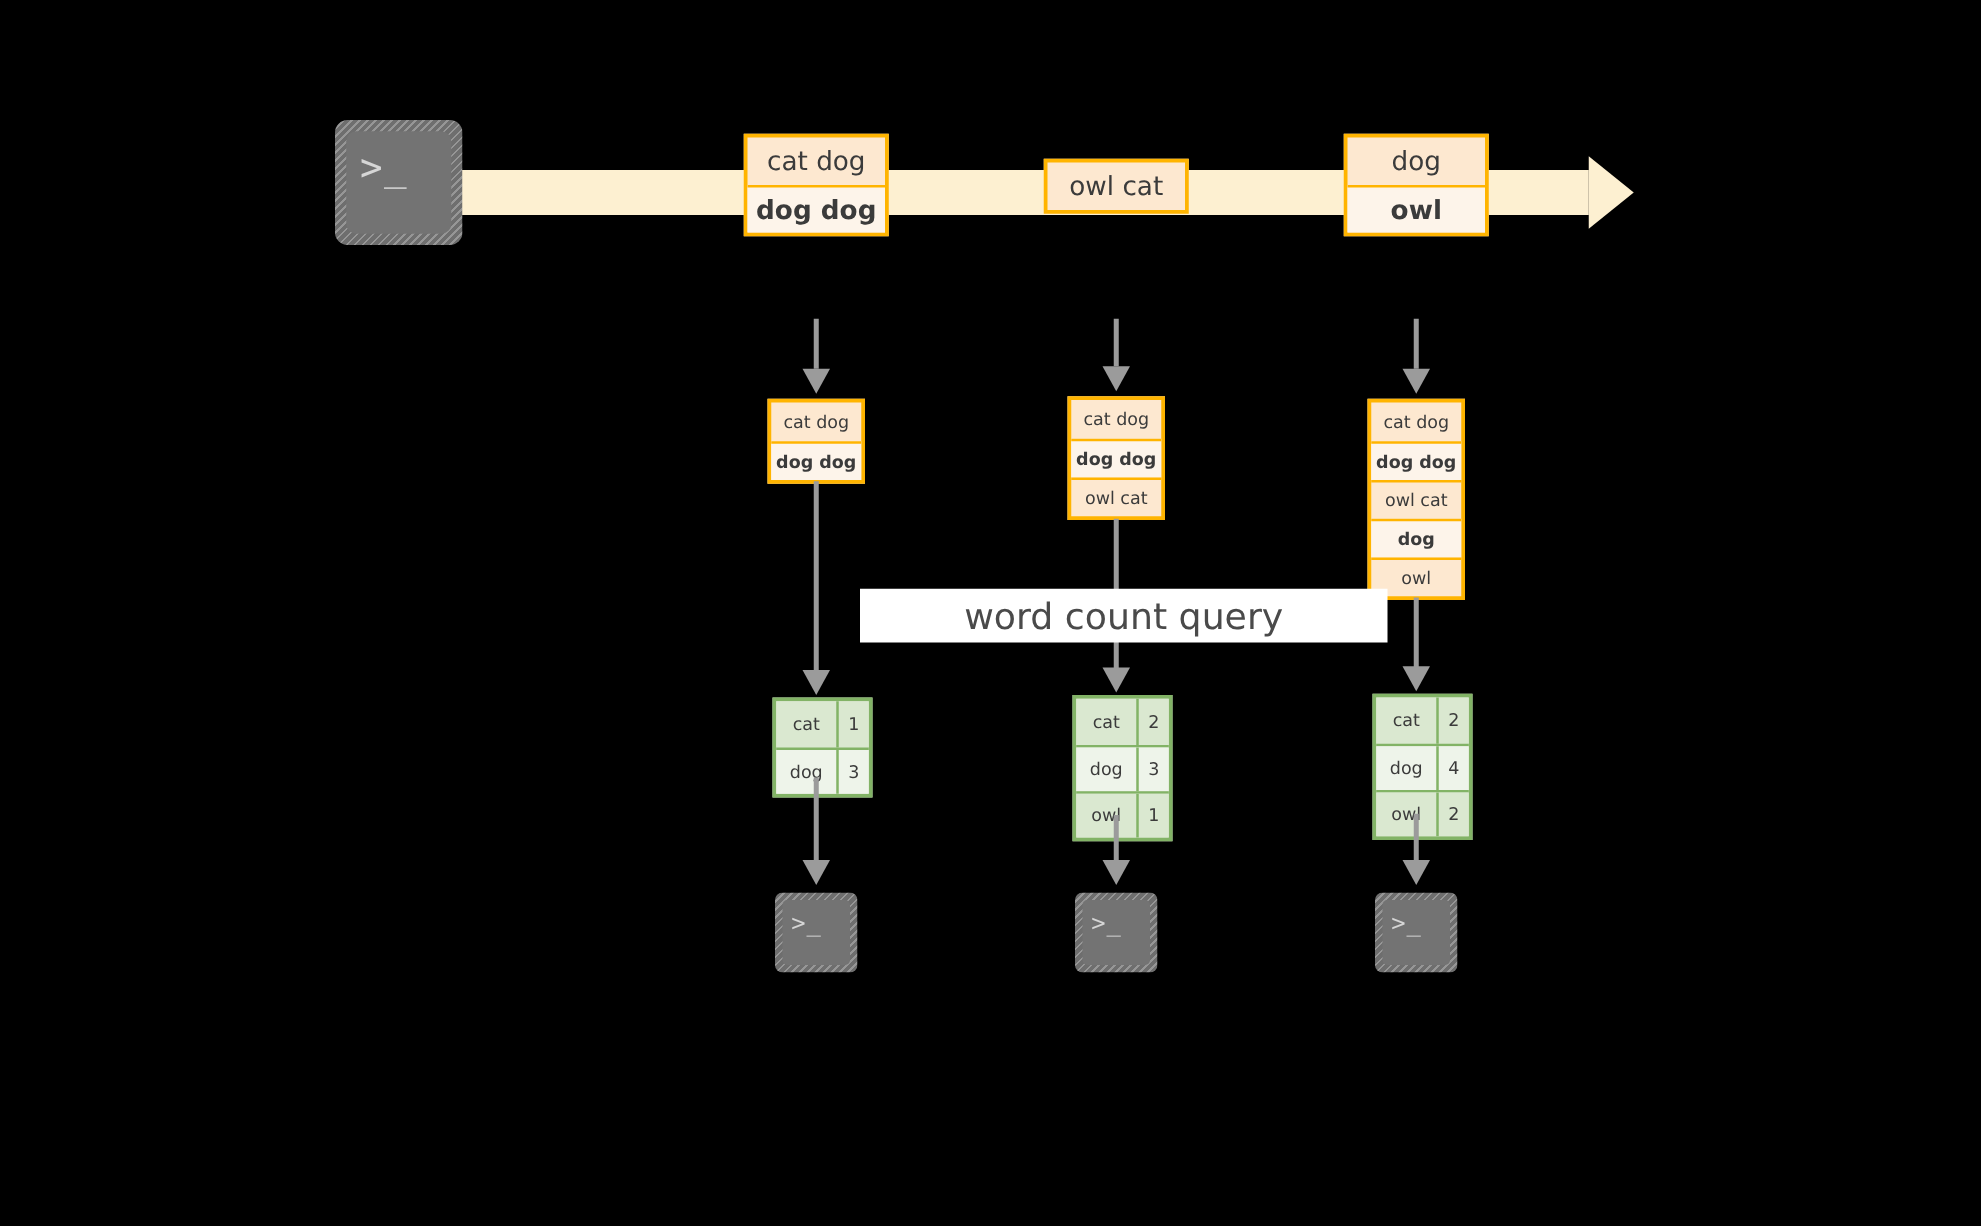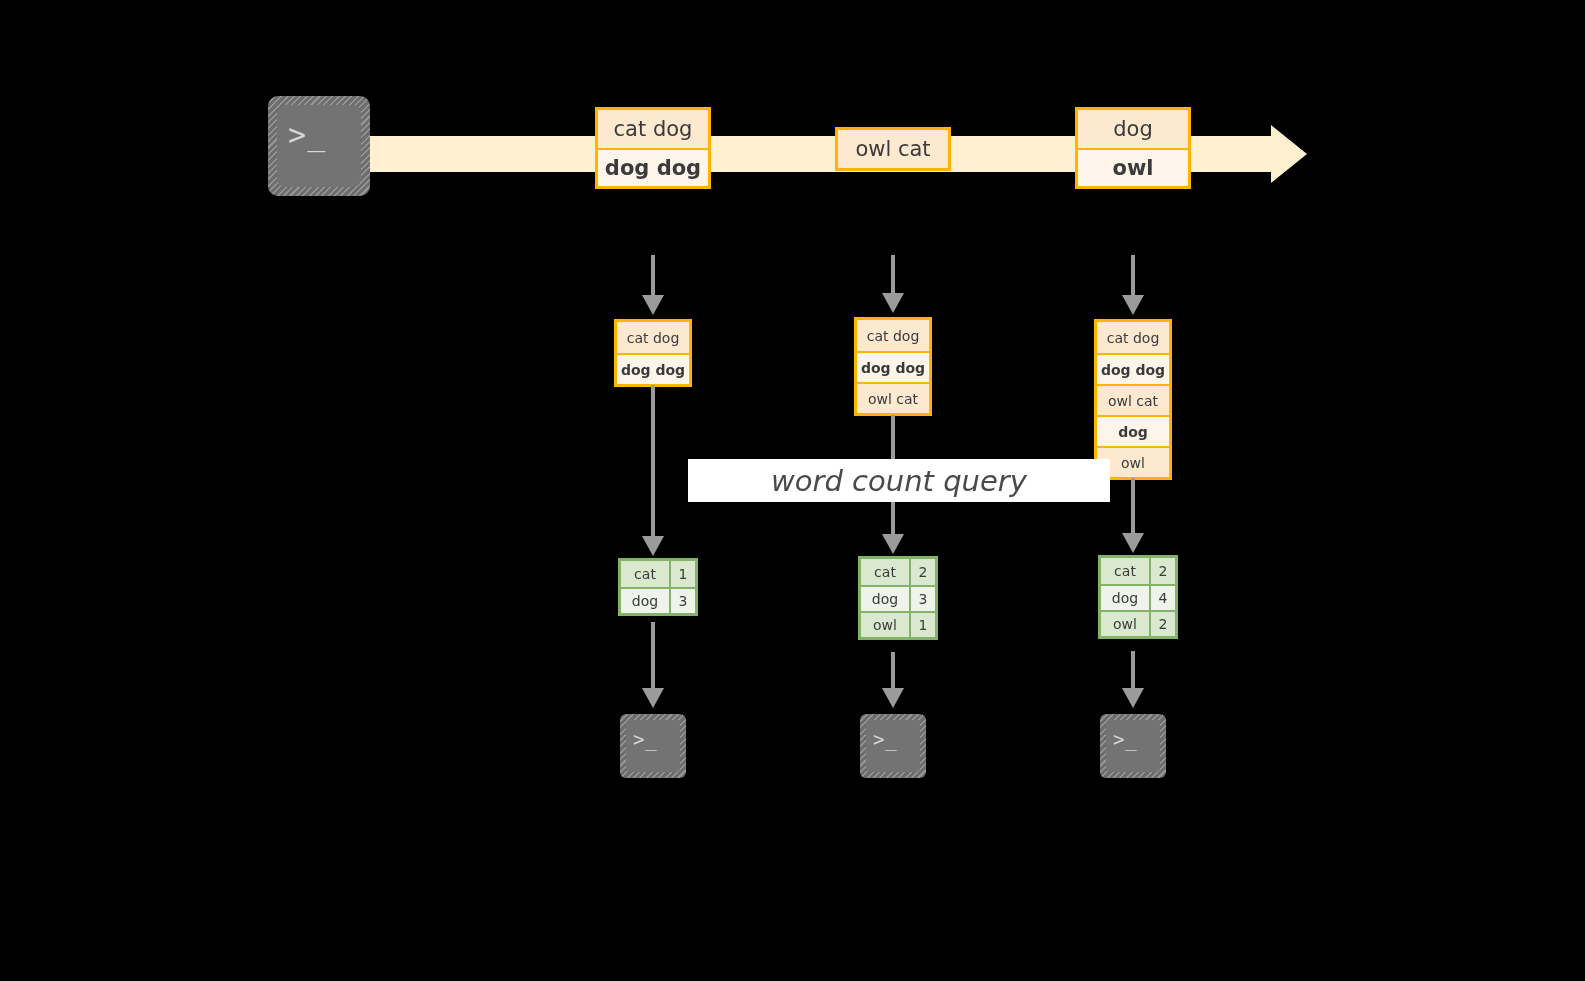--- a/index.html
+++ b/index.html
@@ -83,21 +83,21 @@
   .obox.tbl .row { height: 31px; font-size: 14px; }
 
   
   .gbox {
     position: absolute;
     border: 3px solid #82b366;
     background: #dae8d0;
     display: flex;
     flex-direction: column;
   }
-  .gbox .grow { display: flex; height: 26px; }
+  .gbox .grow { display: flex; height: 37px; }
   .gbox .grow.sep { border-top: 2px solid #82b366; }
   .gbox .grow.alt .gcell { background: #eef4ea; }
   .gbox .gcell {
     display: flex;
     align-items: center;
     justify-content: center;
     color: #3b3b3b;
     font-size: 14px;
     background: #dae8d0;
   }
@@ -260,17 +260,17 @@
   </div>
 
   <div class="vline" style="left:1131px; top:651px; height:39px;"></div>
   <div class="vhead" style="left:1122px; top:688px;"></div>
 
   <div class="terminal small" style="left:1100px; top:714px;">
     <div class="inner"></div>
     <div class="glyph">&gt;_</div>
   </div>
 
-  <div class="banner" style="left:688px; top:459px; width:422px; height:43px;font-style:italic;">
+  <div class="banner" style="left:688px; top:471px; width:422px; height:43px;">
     <span>word count query</span>
   </div>
 
 </div>
 
 </body></html>

